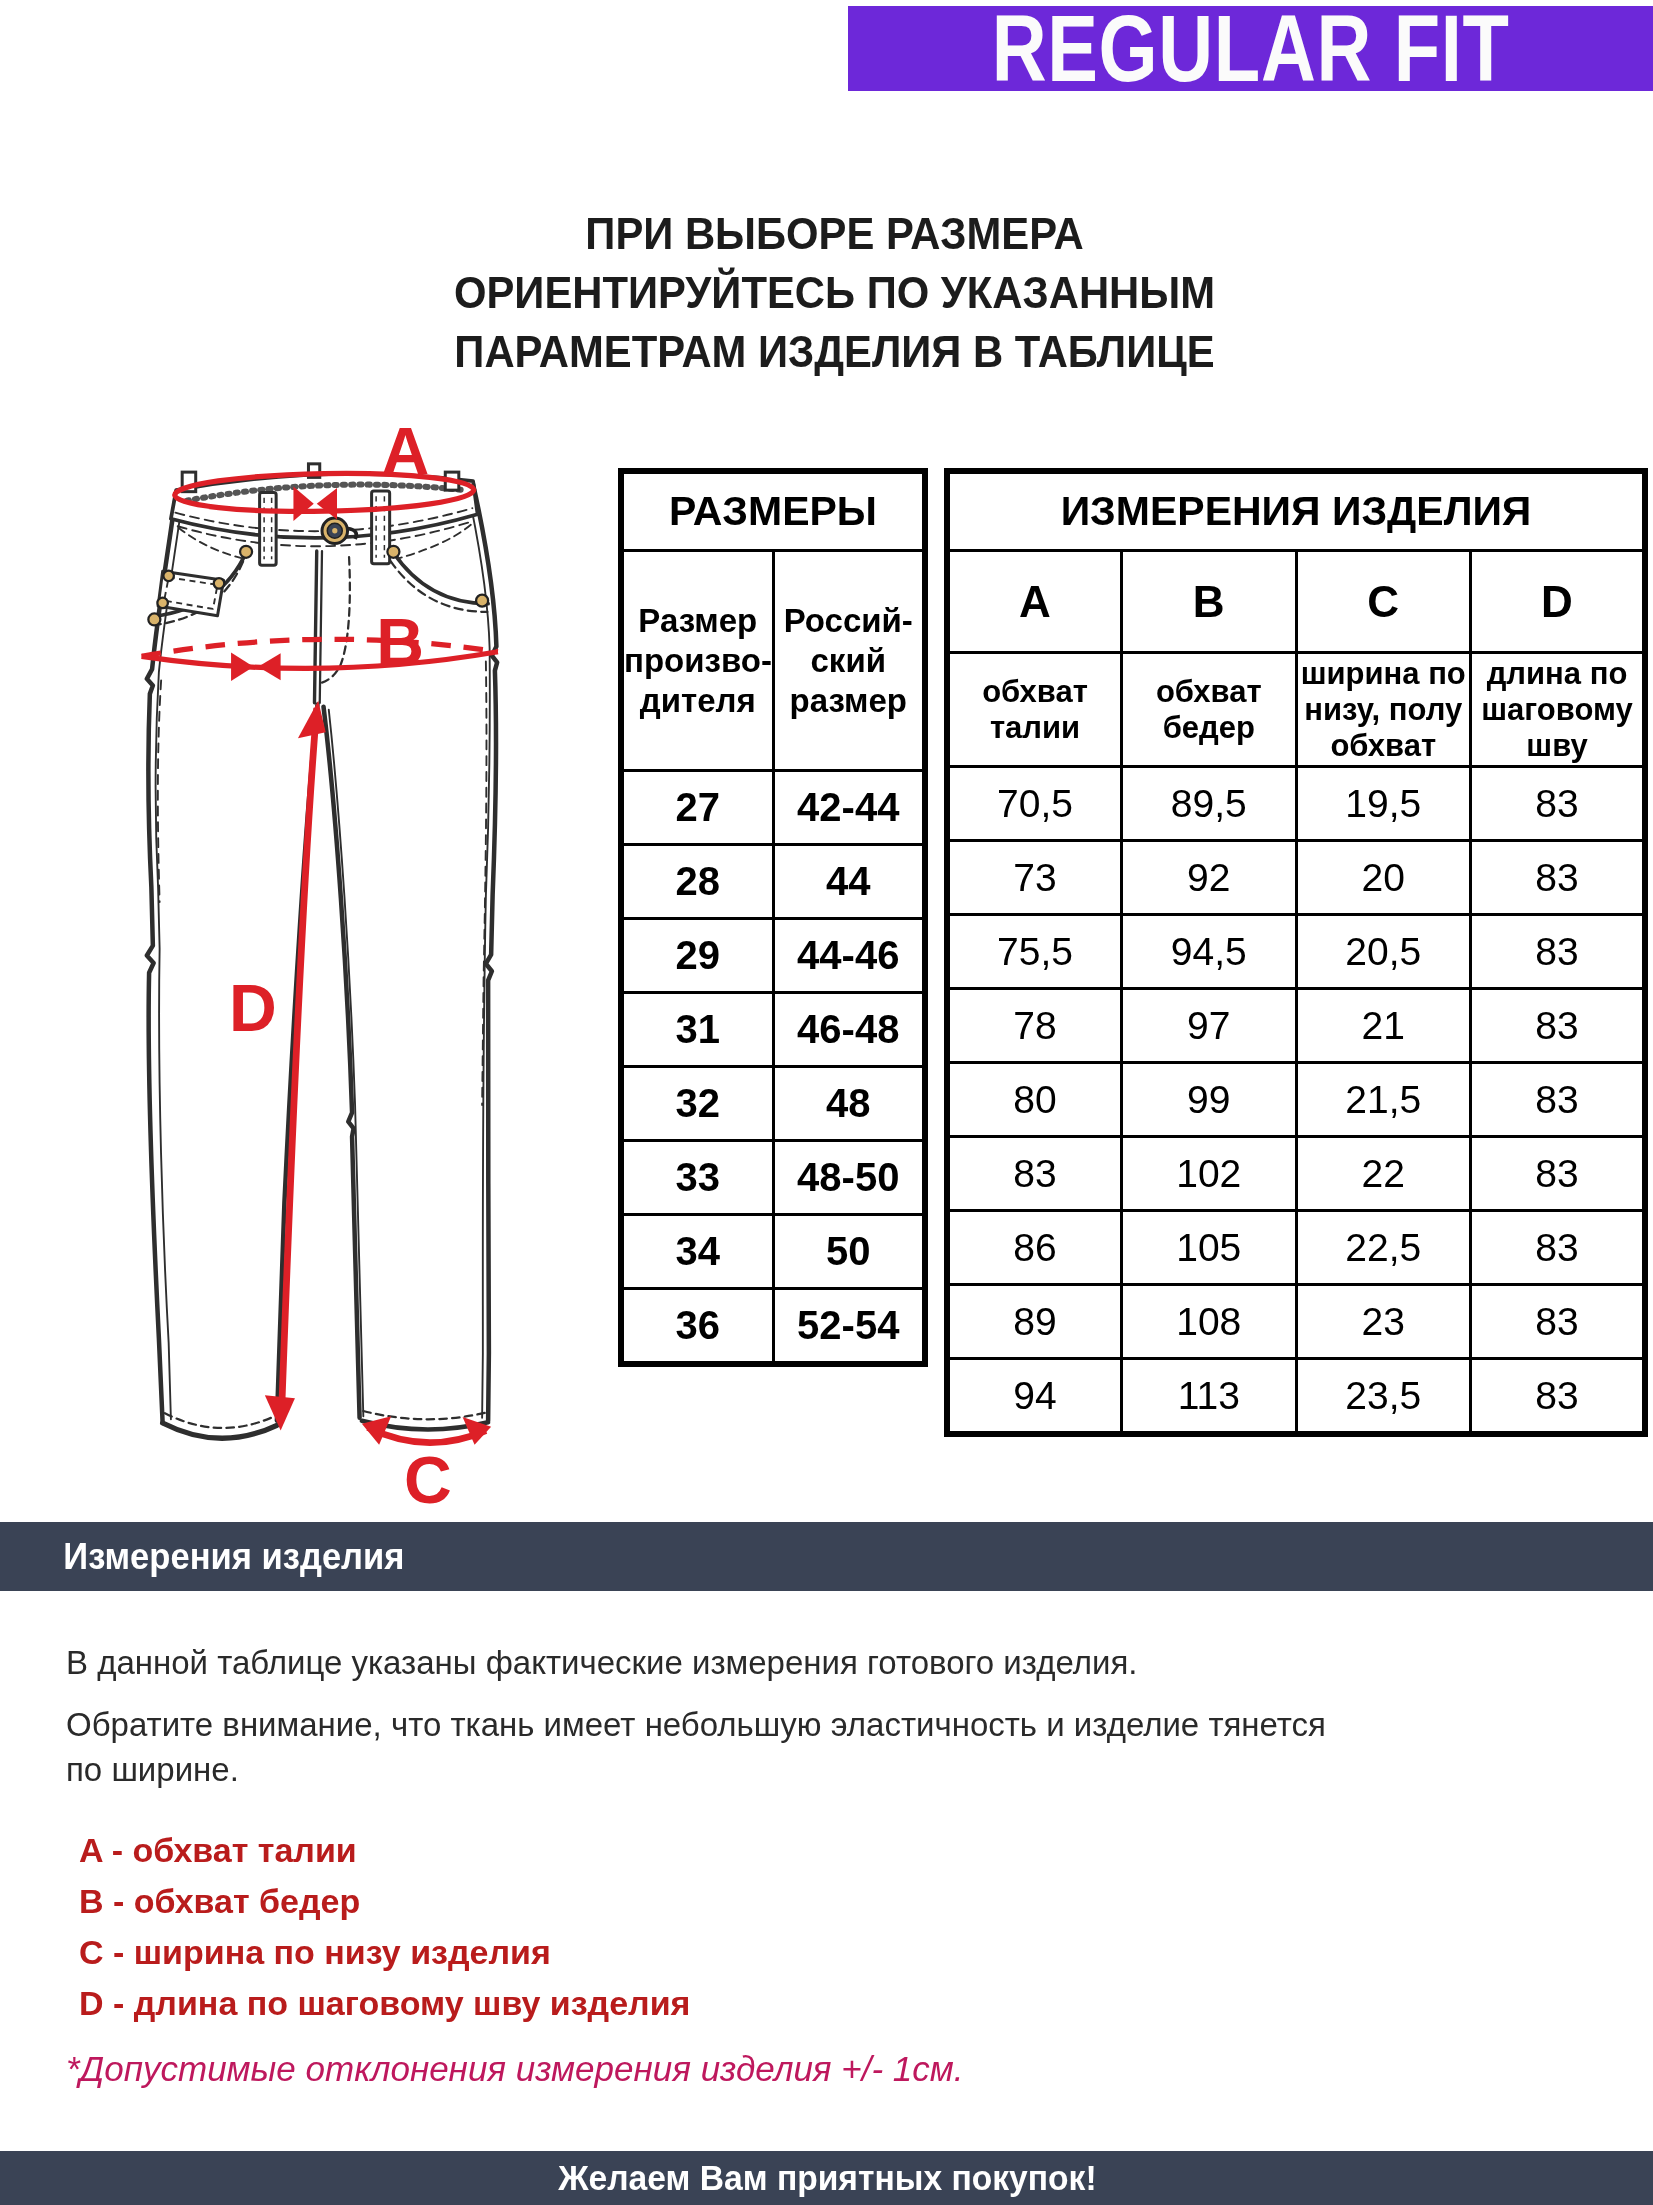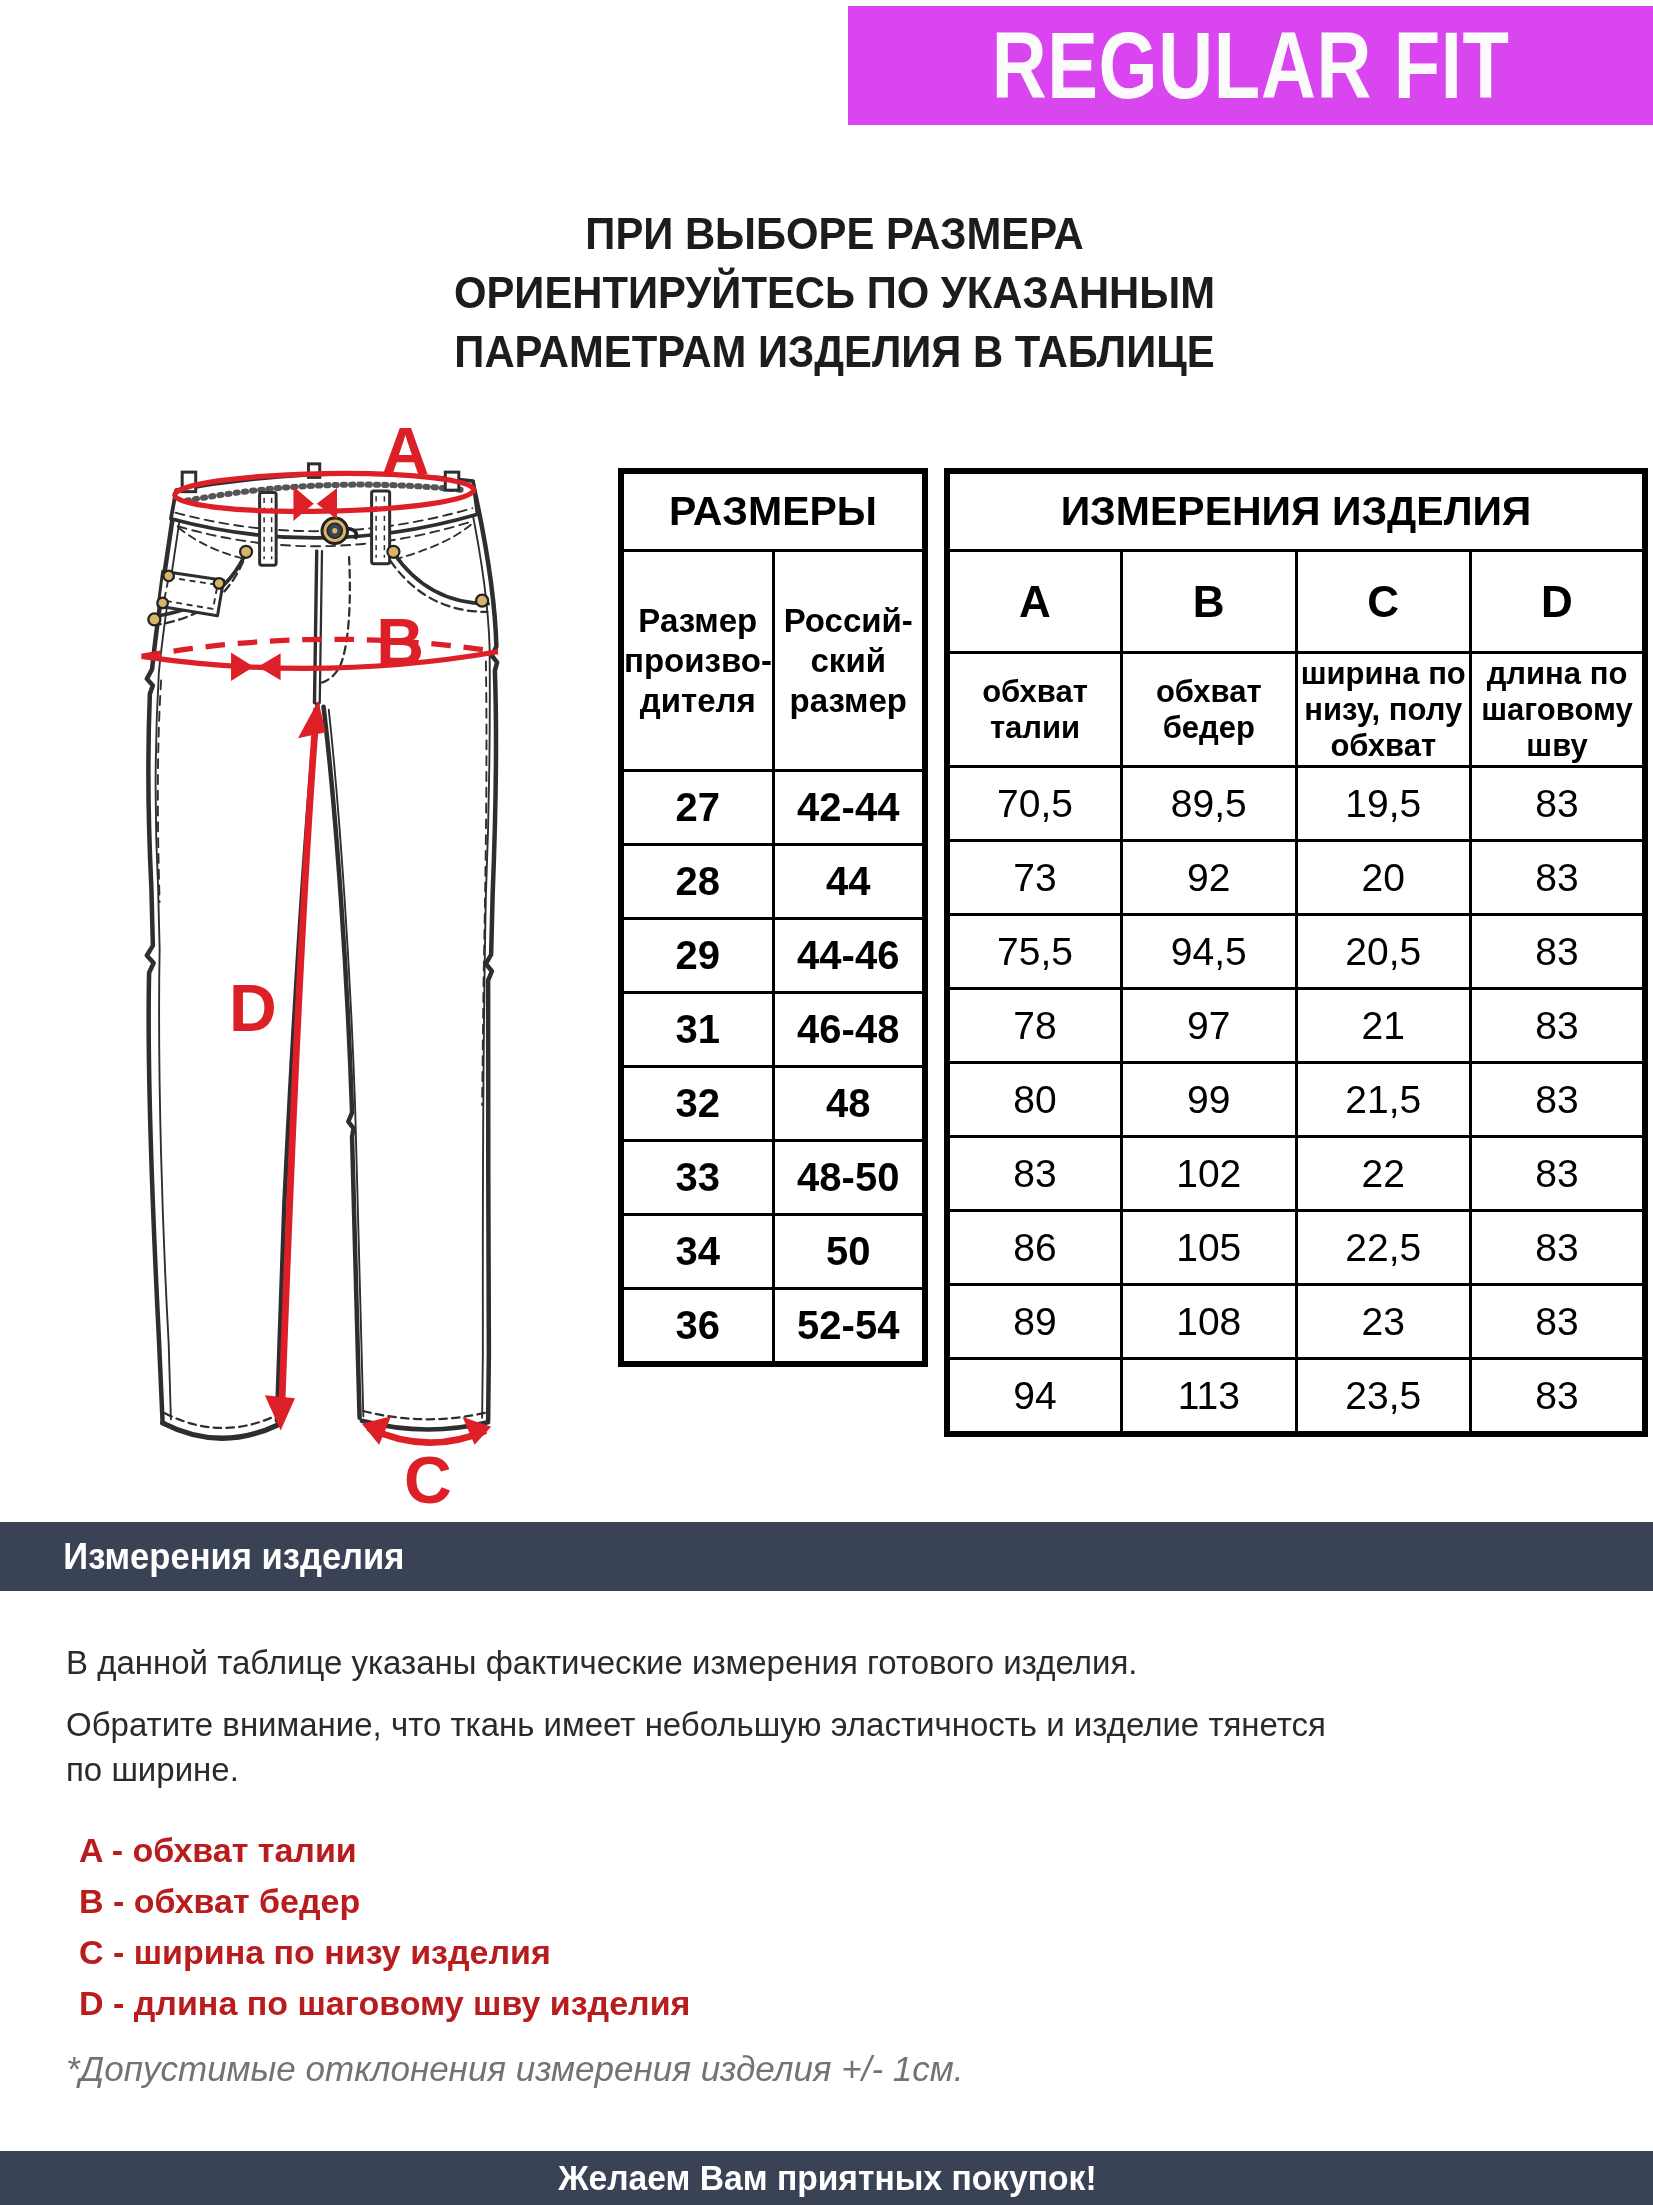--- a/index.html
+++ b/index.html
@@ -1,21 +1,21 @@
 <!DOCTYPE html>
 <html style="font-size:12px"><head>
 <meta charset="utf-8">
 <style>
   html,body{margin:0;padding:0;background:#fff;}
   .page{position:relative;width:1654px;height:2205px;background:#fff;overflow:hidden;
         font-family:"Liberation Sans",sans-serif;color:#1a1a1a;}
 
   
-  .top-bar{position:absolute;left:848px;top:6px;width:806px;height:119px;
-           background:#d946ef;display:flex;align-items:center;justify-content:center;}
+  .top-bar{position:absolute;left:848px;top:6px;width:806px;height:85px;
+           background:#6d28d9;display:flex;align-items:center;justify-content:center;}
   .top-bar-text{color:#fbfbfb;font-weight:bold;font-size:95px;letter-spacing:0.8px;
                 transform:scaleX(.80);transform-origin:50% 50%;white-space:nowrap;}
 
   
   .intro{position:absolute;left:376px;top:204px;width:917px;text-align:center;
          font-weight:bold;font-size:44px;line-height:59px;color:#1c1c1c;
          transform:scaleX(.95);transform-origin:50% 0;}
   .intro div{white-space:nowrap;}
 
   
@@ -47,21 +47,21 @@
   .body-text{position:absolute;left:66px;top:1640px;font-size:33px;line-height:45px;color:#2a2a2a;}
   .body-text .para{margin-bottom:16.5px;}
   .body-text div div{white-space:nowrap;}
 
   
   .legend{position:absolute;left:79px;top:1825px;font-size:34px;font-weight:bold;
           line-height:51px;color:#b91c1c;}
   .legend div{white-space:nowrap;}
 
   
-  .note{position:absolute;left:66px;top:2049px;font-size:35px;font-style:italic;color:#737373;
+  .note{position:absolute;left:66px;top:2049px;font-size:35px;font-style:italic;color:#be185d;
         white-space:nowrap;}
 
   
   .footer-bar{position:absolute;left:0;top:2151px;width:1654px;height:54px;background:#3a4355;
               display:flex;align-items:center;justify-content:center;}
   .footer-bar-text{color:#fff;font-weight:bold;font-size:35px;transform:scaleX(.96);}
 </style>
 </head>
 <body>
 

